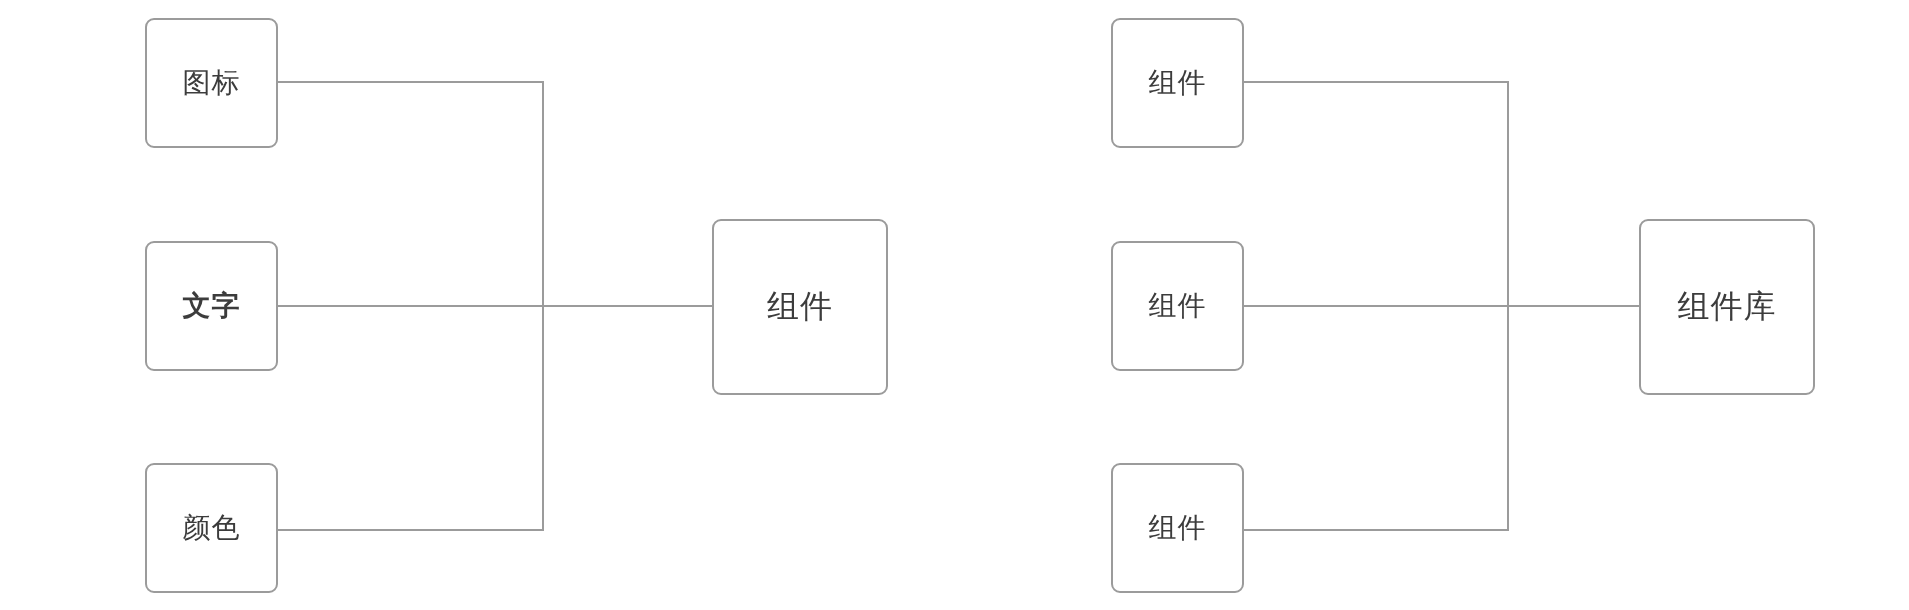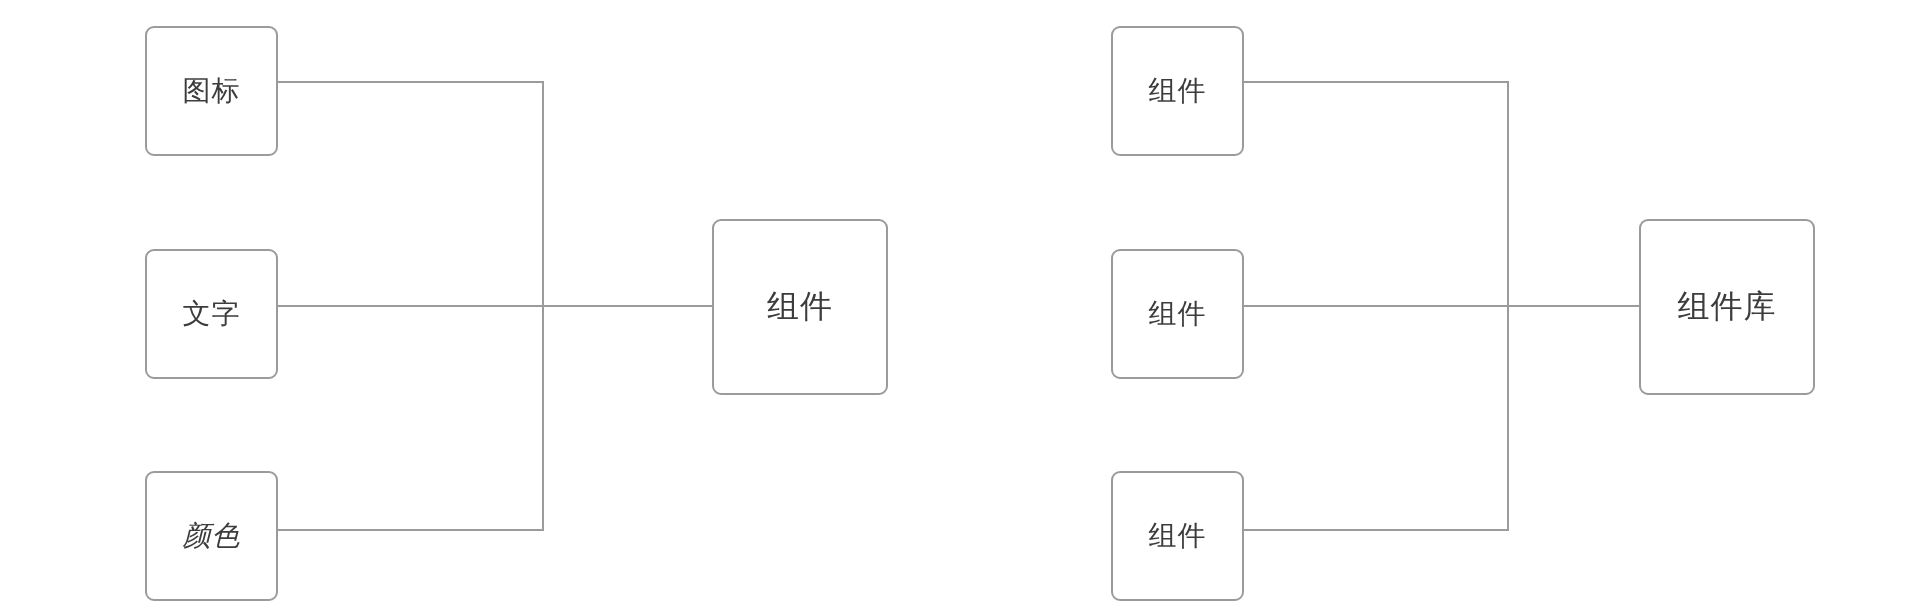--- a/index.html
+++ b/index.html
@@ -21,21 +21,20 @@
     align-items: center;
     justify-content: center;
     color: #3c3c3c;
     z-index: 2;
   }
   .node.leaf {
     width: 133px;
     height: 130px;
     font-size: 28px;
     letter-spacing: 1px;
-    margin-top: 8px;
   }
   .node.root {
     width: 176px;
     height: 176px;
     font-size: 32px;
     letter-spacing: 1px;
   }
   .edge {
     position: absolute;
     background: #9b9b9b;
@@ -52,24 +51,24 @@
   <div class="tree">
 
     <div class="edge h" style="left:278px; top:81px;  width:266px;"></div>
     <div class="edge h" style="left:278px; top:305px; width:434px;"></div>
     <div class="edge h" style="left:278px; top:529px; width:266px;"></div>
     <div class="edge v" style="left:542px; top:81px;  height:450px;"></div>
 
     <div class="node leaf" style="left:145px; top:18px;">
       <span>图标</span>
     </div>
-    <div class="node leaf" style="left:145px; top:241px;">
+    <div class="node leaf" style="left:145px; top:241px;font-weight:bold;">
       <span>文字</span>
     </div>
-    <div class="node leaf" style="left:145px; top:463px;font-style:italic;">
+    <div class="node leaf" style="left:145px; top:463px;">
       <span>颜色</span>
     </div>
 
     <div class="node root" style="left:712px; top:219px;">
       <span>组件</span>
     </div>
   </div>
 
   <div class="tree">
 

